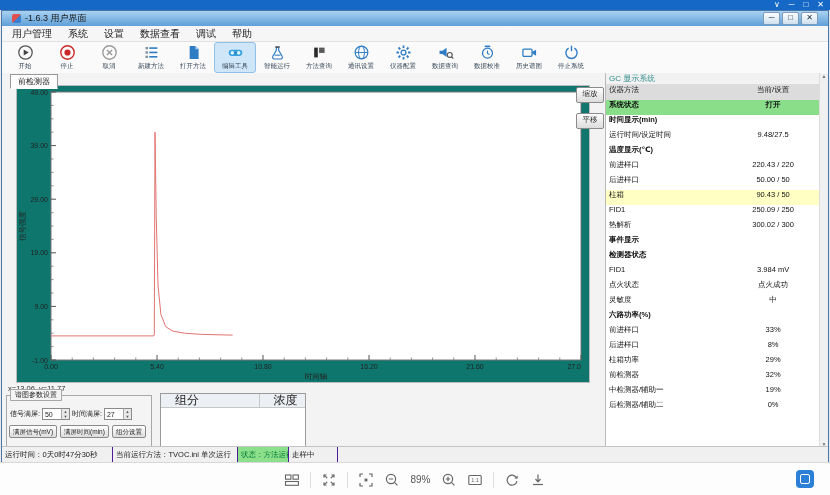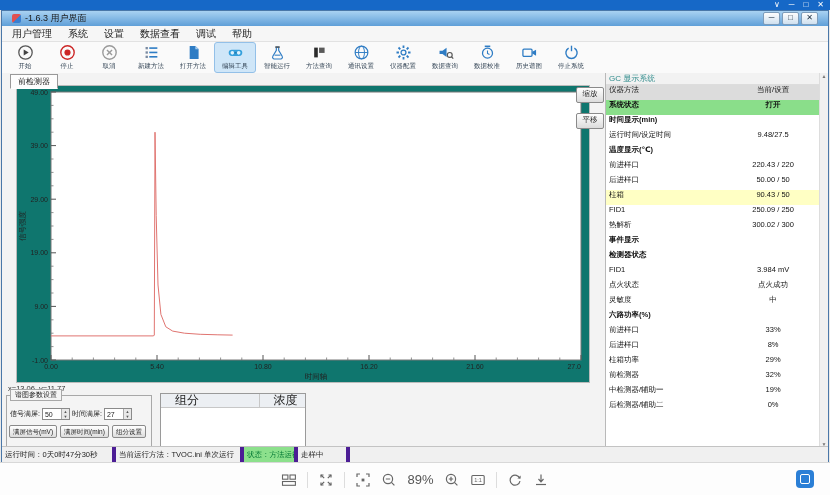--- a/index.html
+++ b/index.html
@@ -75,34 +75,34 @@
   .gc-row.colhead{background:#dcdcdc;}
   .gc-row.section .gl{font-weight:bold;}
   .gc-row.green{background:#8ade8a;font-weight:bold;}
   .gc-row.yellow{background:#ffffc4;}
   .gc-scroll{position:absolute;right:0;top:0;bottom:0;width:8px;background:#f0f0f0;
        border-left:1px solid #ddd;display:flex;flex-direction:column;justify-content:space-between;
        align-items:center;font-size:5px;color:#777;}
   
   .statusbar{position:absolute;left:0;right:0;bottom:0;height:16px;background:#f0f0f0;
        border-top:1px solid #c3c3c3;display:flex;font-size:7.5px;color:#222;align-items:stretch;}
-  .seg{line-height:15px;padding:0 3px;border-right:4px solid #4c1d95;white-space:nowrap;overflow:hidden;}
+  .seg{line-height:15px;padding:0 3px;border-right:1px solid #4c1d95;white-space:nowrap;overflow:hidden;}
   .seg.s1{width:104px;}
   .seg.s2{width:118px;}
   .seg.green{background:#8ce08c;width:44px;color:#073;}
   .seg.s4{width:42px;}
   .seg.fill{flex:1;border-right:none;}
   
   .viewer-bar{position:absolute;left:0;top:462px;width:830px;height:33px;background:#fdfdfd;
        border-top:1px solid #d8d8d8;}
   .vb-center{position:absolute;left:0;right:0;top:0;height:33px;display:flex;align-items:center;
        justify-content:center;gap:10px;}
   .vb-ico svg{width:16px;height:16px;display:block;}
   .vb-sep{width:1px;height:16px;background:#ddd;}
-  .vb-zoom{font-size:13px;color:#555;}
+  .vb-zoom{font-size:10px;color:#555;}
   .tb-blue-app{position:absolute;right:16px;top:7px;width:18px;height:18px;border-radius:4px;
        background:#2b7fd6;display:flex;align-items:center;justify-content:center;}
   .tb-blue-app i{display:block;width:8px;height:8px;border:1.5px solid #fff;border-radius:2px;}
 </style>
 </head>
 <body>
 
 <div class="outer-strip">
   <div class="outer-controls">
     <span>∨</span>

